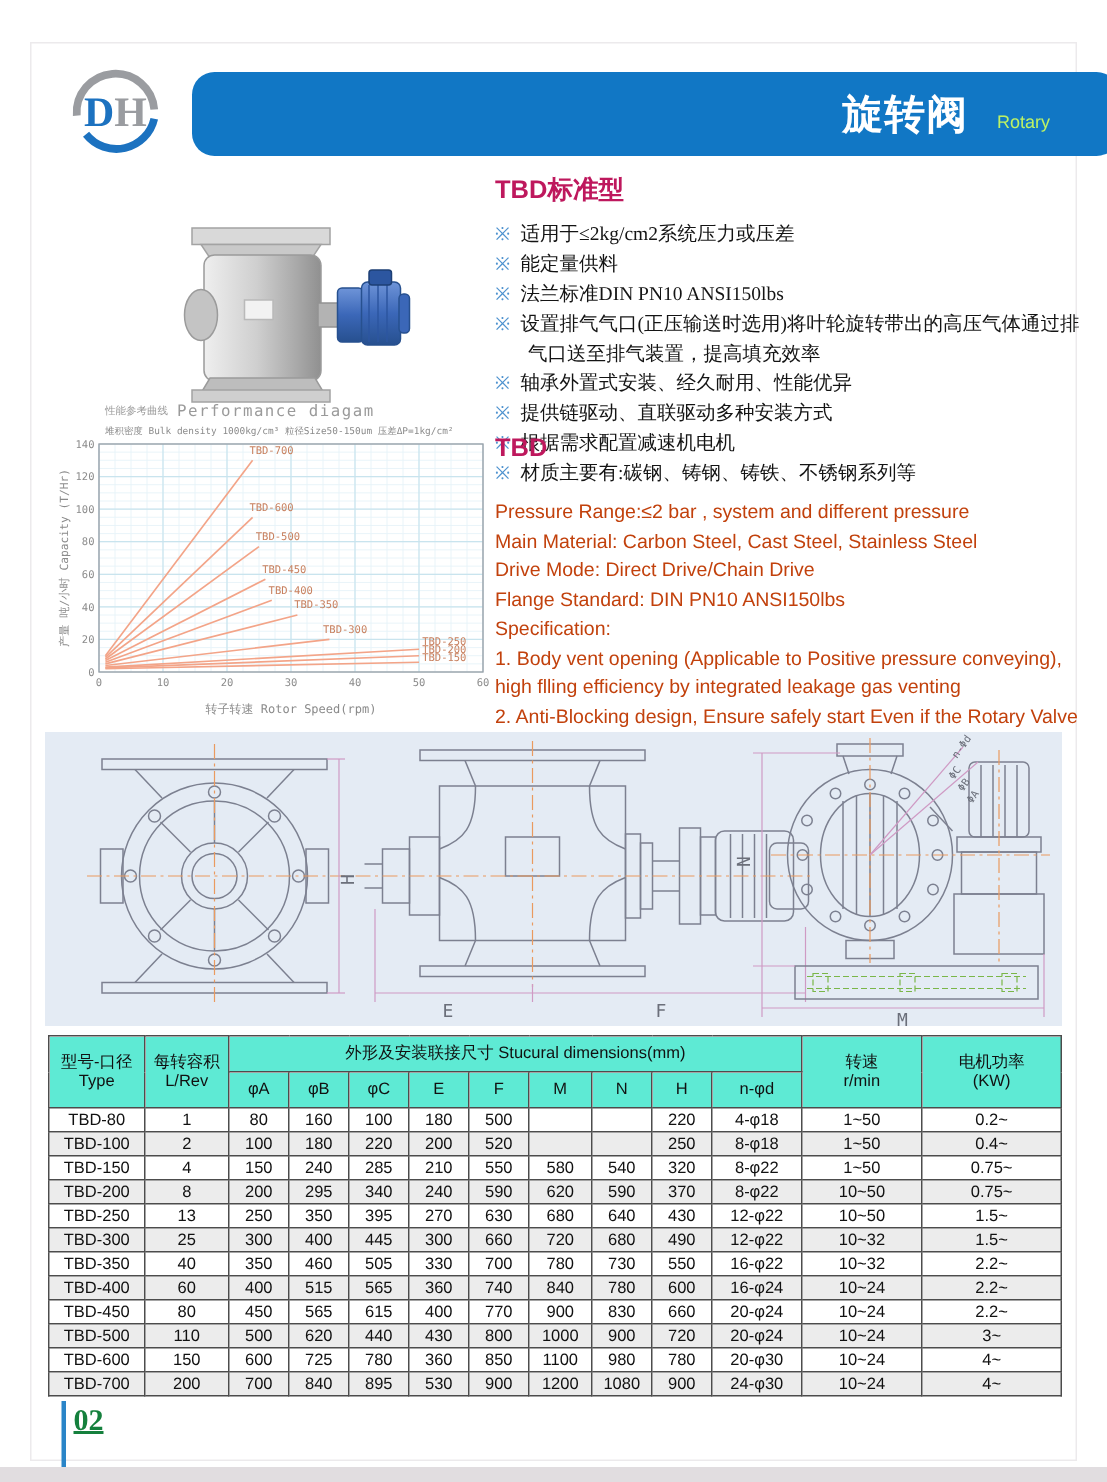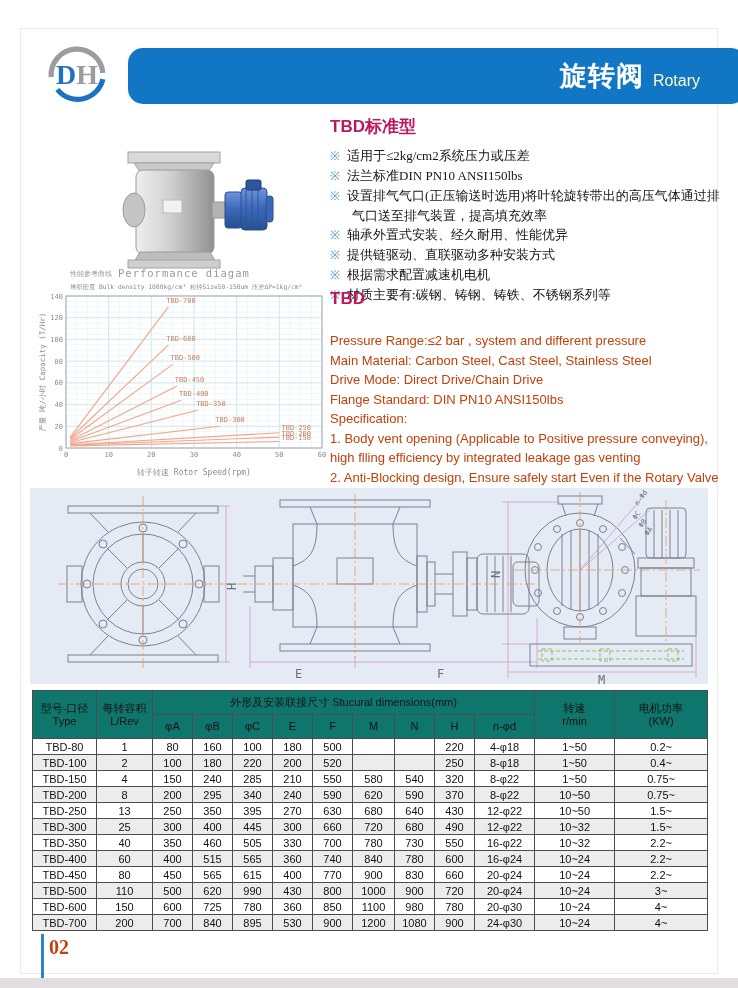--- a/index.html
+++ b/index.html
@@ -6,21 +6,21 @@
   html,body { background:#fff; }
   body { font-family:"Liberation Sans", sans-serif; width:738px; height:988px; position:relative; overflow:hidden; }
   .page-border { position:absolute; left:20px; top:28px; width:698px; height:946px; border:1px solid #eceaec; z-index:0; }
   .abs { position:absolute; z-index:1; }
 
   
   .logo { left:46px; top:42px; width:62px; height:64px; }
   .banner { left:128px; top:48px; width:618px; height:56px; background:#1177c5; border-radius:15px;
             display:flex; align-items:center; justify-content:flex-end; padding-right:46px; }
   .banner-cn { color:#fff; font-size:27px; font-weight:bold; letter-spacing:1px; }
-  .banner-en { color:#fef9c3; font-size:16px; margin-left:9px; margin-top:10px; }
+  .banner-en { color:#bef264; font-size:12px; margin-left:19px; margin-top:10px; }
 
   
   .intro-title, .specs-title { left:330px; font-size:17px; font-weight:bold; color:#be185d; }
   .intro-title { top:115px; }
   .bullet-list { left:330px; top:146px; width:396px;font-family:Liberation Serif, serif; }
   .bullet-item { font-size:13px; color:#141414; line-height:19px; padding-left:22px; text-indent:-22px; }
   .bullet-marker { color:#4e92cf; margin-right:7px; font-size:12px; }
 
   
   .photo { left:100px; top:142px; width:175px; height:134px; }
@@ -34,28 +34,28 @@
   .specs-line { font-size:13px; color:#c2410c; line-height:19.5px; }
 
   
   .drawings { left:30px; top:488px; width:678px; height:196px; background:#e4ebf4; }
 
   
   .dim-table-wrap { left:32px; top:690px; width:675px; }
   table.dims { border-collapse:collapse; width:675px; table-layout:fixed; }
   table.dims th, table.dims td { border:1px solid #4c4c4c; text-align:center; font-size:11px; font-weight:normal;
       color:#111; padding:0; white-space:nowrap; overflow:hidden; }
-  table.dims thead th { background:#0f766e; height:24px; line-height:1.15; }
+  table.dims thead th { background:#5eead4; height:24px; line-height:1.15; }
   table.dims tbody td { height:16px; }
   table.dims tbody tr:nth-child(even) td { background:#ececec; }
   .th2 span { display:block; }
 
   
   .footer-line { left:41px; top:934px; width:3px; height:52px; background:#2a85c8; }
-  .page-num { left:49px; top:936px; font-family:"Liberation Serif", serif; font-size:20px; font-weight:bold; color:#c2410c; }
+  .page-num { left:49px; top:936px; font-family:"Liberation Serif", serif; font-size:20px; font-weight:bold; color:#15803d;text-decoration:underline; }
   .bottom-strip { left:0; top:978px; width:738px; height:10px; background:#e1dde0; }
 
   svg text { font-family:"DejaVu Sans Mono", monospace; }
   .draw-letter { font-family:"DejaVu Sans Mono", monospace; fill:#6b6f7a; }
 </style>
 </head>
 <body>
 
 <div class="page-border"></div>
 
@@ -66,20 +66,21 @@
 </svg>
 
 <div class="abs banner">
   <span class="banner-cn">旋转阀</span>
   <span class="banner-en">Rotary</span>
 </div>
 
 <div class="abs intro-title">TBD标准型</div>
 <div class="abs bullet-list">
     <div class="bullet-item"><span class="bullet-marker">※</span><span>适用于≤2kg/cm2系统压力或压差</span></div>
+    <div class="bullet-item"><span class="bullet-marker">※</span><span>能定量供料</span></div>
     <div class="bullet-item"><span class="bullet-marker">※</span><span>法兰标准DIN PN10 ANSI150lbs</span></div>
     <div class="bullet-item"><span class="bullet-marker">※</span><span>设置排气气口(正压输送时选用)将叶轮旋转带出的高压气体通过排气口送至排气装置，提高填充效率</span></div>
     <div class="bullet-item"><span class="bullet-marker">※</span><span>轴承外置式安装、经久耐用、性能优异</span></div>
     <div class="bullet-item"><span class="bullet-marker">※</span><span>提供链驱动、直联驱动多种安装方式</span></div>
     <div class="bullet-item"><span class="bullet-marker">※</span><span>根据需求配置减速机电机</span></div>
     <div class="bullet-item"><span class="bullet-marker">※</span><span>材质主要有:碳钢、铸钢、铸铁、不锈钢系列等</span></div>
   </div>
 
 <svg class="abs photo" viewBox="0 0 175 134">
   <defs>
@@ -565,21 +566,21 @@
           <td>660</td>
           <td>20-φ24</td>
           <td>10~24</td>
           <td>2.2~</td>
         </tr>
         <tr>
           <td>TBD-500</td>
           <td>110</td>
           <td>500</td>
           <td>620</td>
-          <td>990</td>
+          <td>440</td>
           <td>430</td>
           <td>800</td>
           <td>1000</td>
           <td>900</td>
           <td>720</td>
           <td>20-φ24</td>
           <td>10~24</td>
           <td>3~</td>
         </tr>
         <tr>

